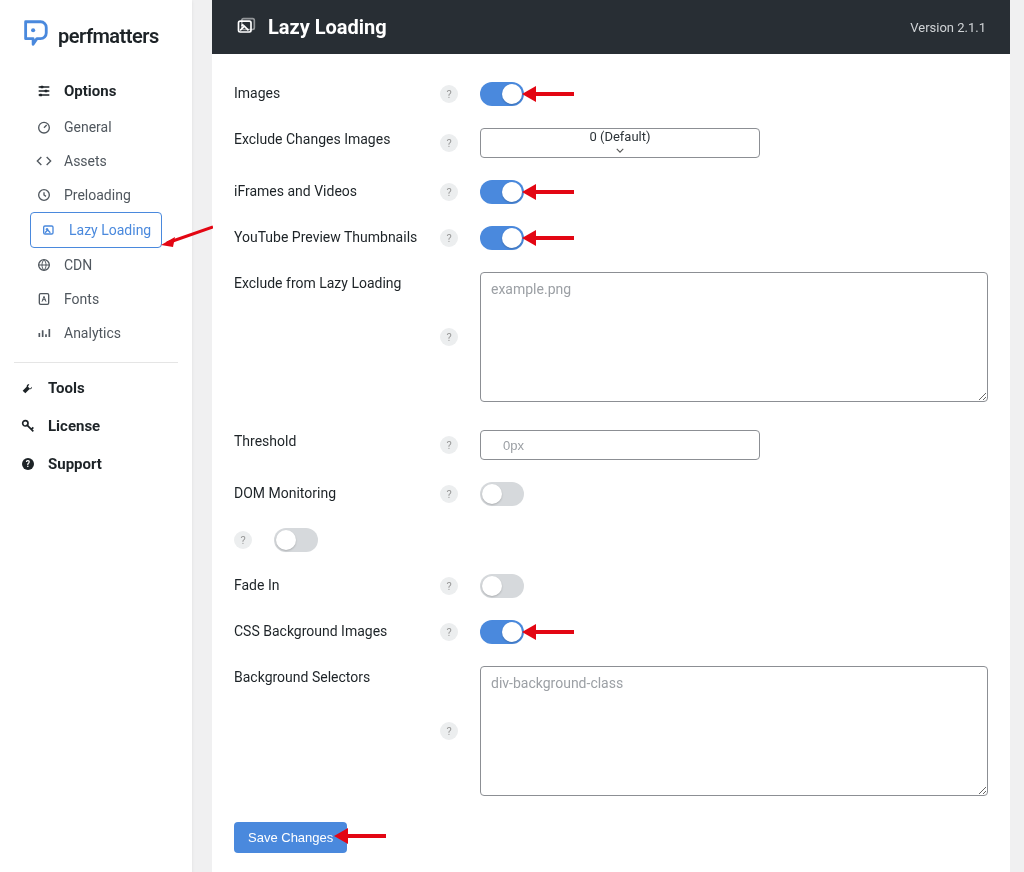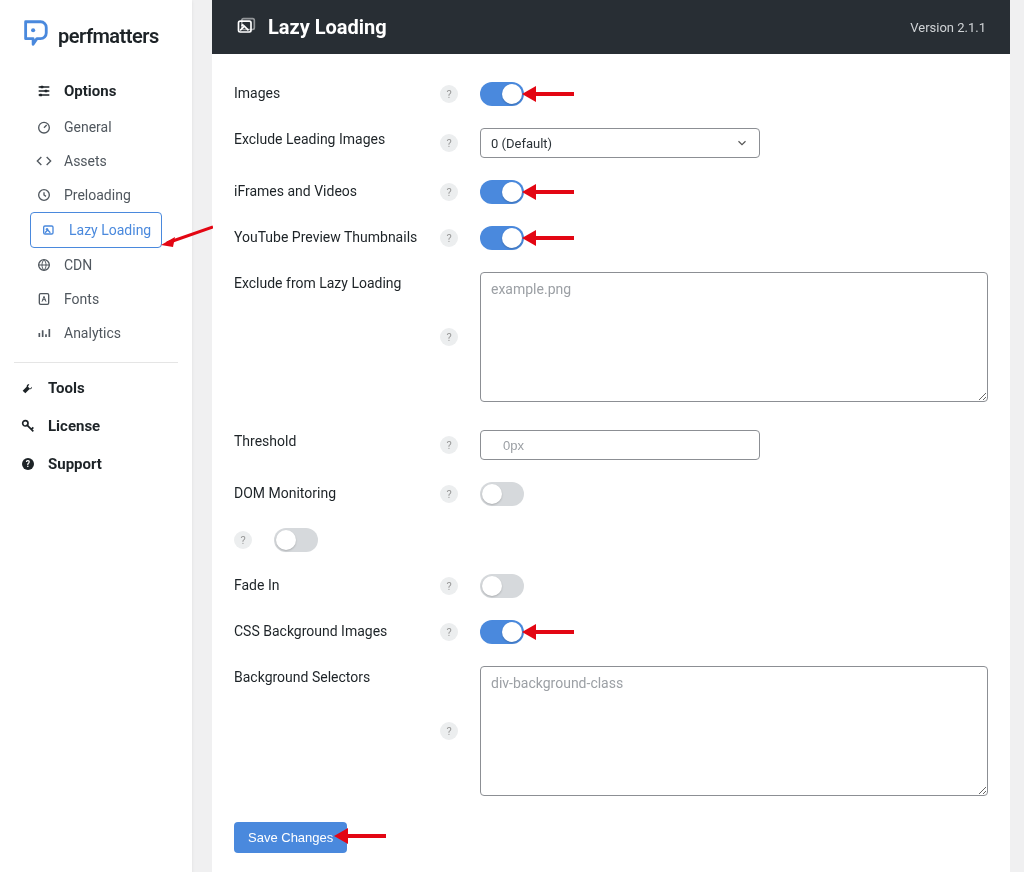--- a/index.html
+++ b/index.html
@@ -30,21 +30,21 @@
   .col-field { position:relative; display:flex; align-items:center; gap:12px; }
   .help { width:18px; height:18px; border-radius:50%; background:#eceeef; color:#999; font-size:11px; display:flex; align-items:center; justify-content:center; margin-right: 10px; flex:0 0 18px; }
   
   .toggle { width:44px; height:24px; border-radius:12px; position:relative; cursor:pointer; }
   .toggle.on { background:#4A89DD; }
   .toggle.off { background:#d6d9dc; }
   .toggle .knob { position:absolute; top:2px; width:20px; height:20px; border-radius:50%; background:#fff; box-shadow:0 1px 2px rgba(0,0,0,0.2); }
   .toggle.on .knob { right:2px; }
   .toggle.off .knob { left:2px; }
   
-  .select { display:flex; align-items:center; justify-content:space-between; width:280px; height:30px; border:1px solid #8c8f94; border-radius:4px; padding:0 10px; background:#fff; font-size:13px; color:#2c3338; cursor:pointer; }
+  .select { display:flex; align-items:center; justify-content:space-between; width:280px; height:30px; border:1px solid #8c8f94; border-radius:4px; padding:0 10px; background:#fff; font-size:13px; color:#2c3338; cursor:pointer;flex-direction:column; }
   .select .chev { width:14px; height:14px; }
   
   .textarea { width:508px; height:130px; border:1px solid #8c8f94; border-radius:4px; padding:8px 10px; font-size:14px; font-family:inherit; color:#2c3338; resize:both; }
   .textarea::placeholder { color:#9ca0a5; }
   
   .input { width:280px; height:30px; border:1px solid #8c8f94; border-radius:4px; padding:0 22px; font-size:13px; color:#2c3338; }
   .input::placeholder { color:#9ca0a5; }
   
   .btn-primary { background:#4A89DD; color:#fff; border:none; border-radius:4px; padding:8px 14px; font-size:13px; font-weight:400; cursor:pointer; margin-top: 26px; }
   
@@ -180,21 +180,21 @@
               <div class="knob"></div>
             </div>
           <div class="arrow" style="left:82px; top:0;"><svg viewBox="0 0 52 24">
                 <path d="M52 12 L10 12" stroke="#e30613" stroke-width="4"></path>
                 <path d="M0 12 L14 4 L14 20 Z" fill="#e30613"></path>
               </svg></div>
         </div>
       </div>
 
       <div class="row">
-        <div class="col-label">Exclude Leading Images</div>
+        <div class="col-label">Exclude Changes Images</div>
         <div class="col-field">
           <span class="help">?</span>
           <div class="select">
             <span>0 (Default)</span>
             <svg class="chev" viewBox="0 0 24 24">
                 <path d="M6 9 L12 15 L18 9" fill="none" stroke="#555" stroke-width="2"></path>
               </svg>
           </div>
         </div>
       </div>

